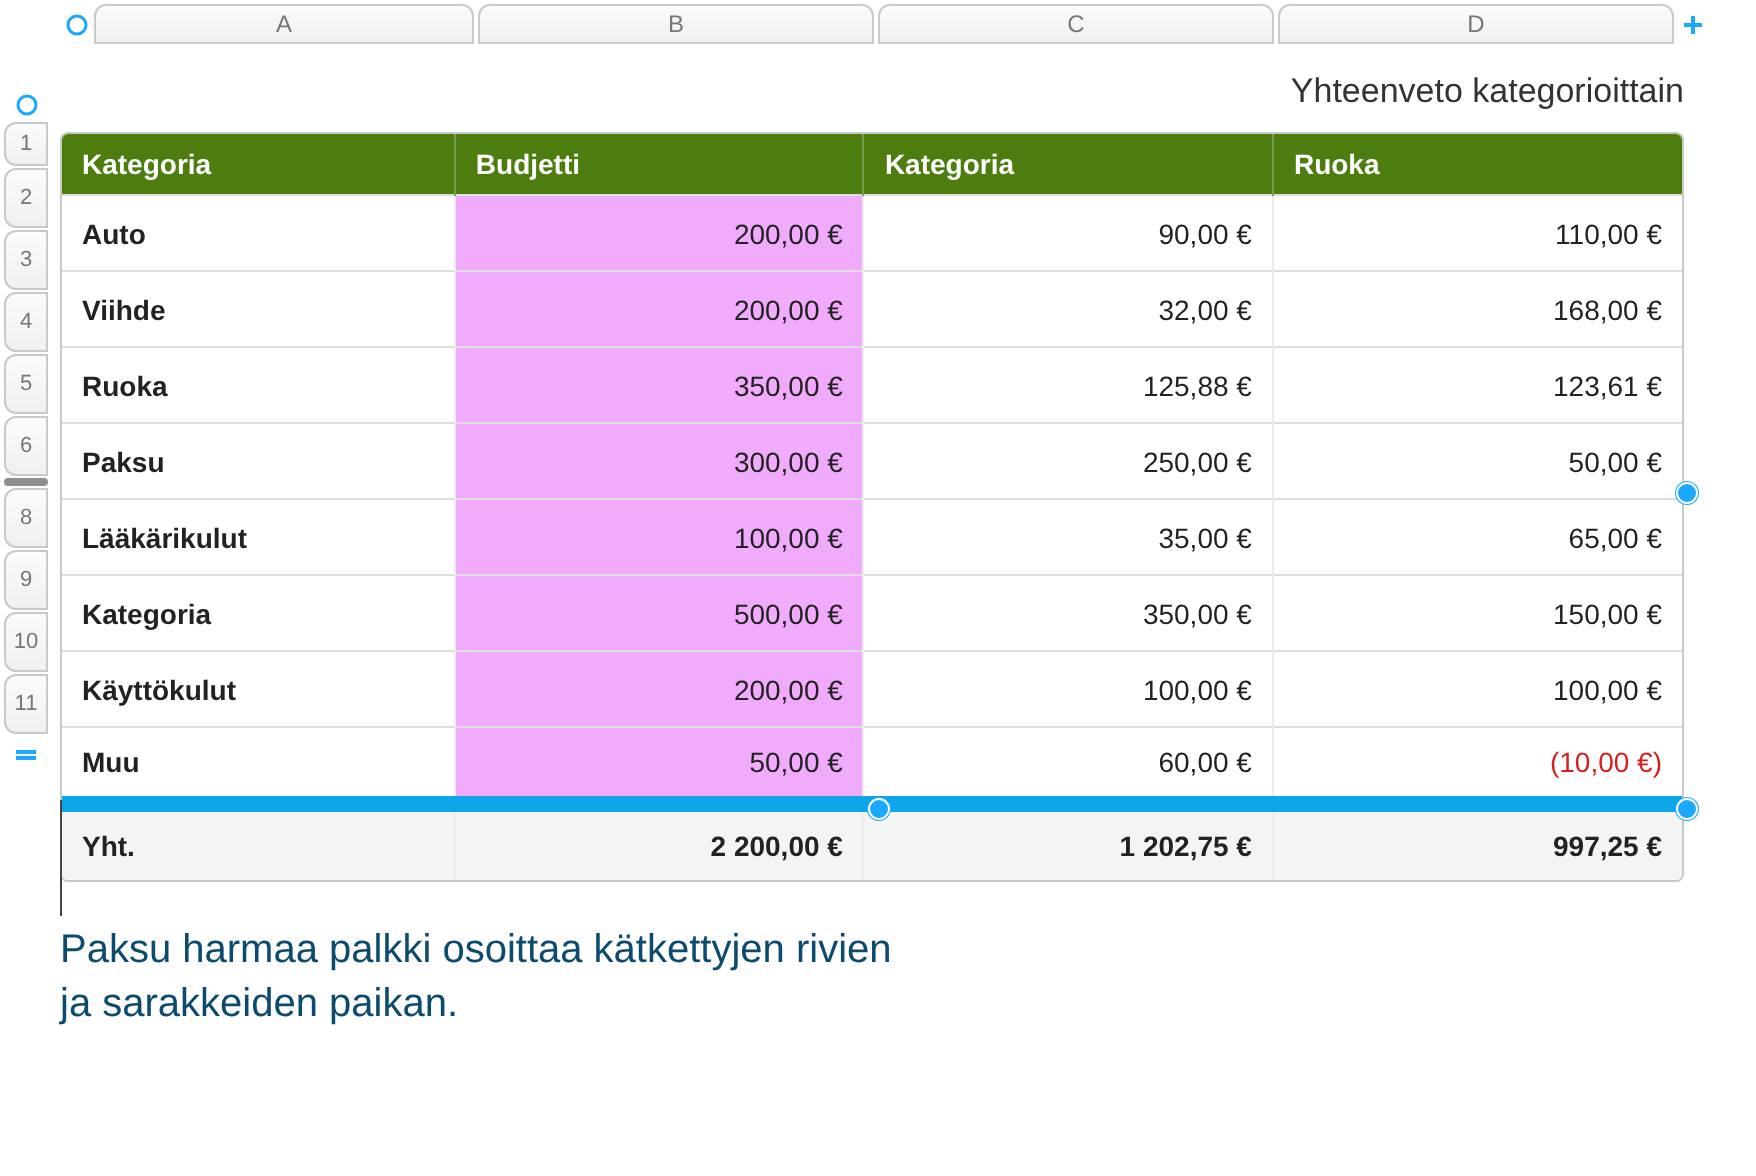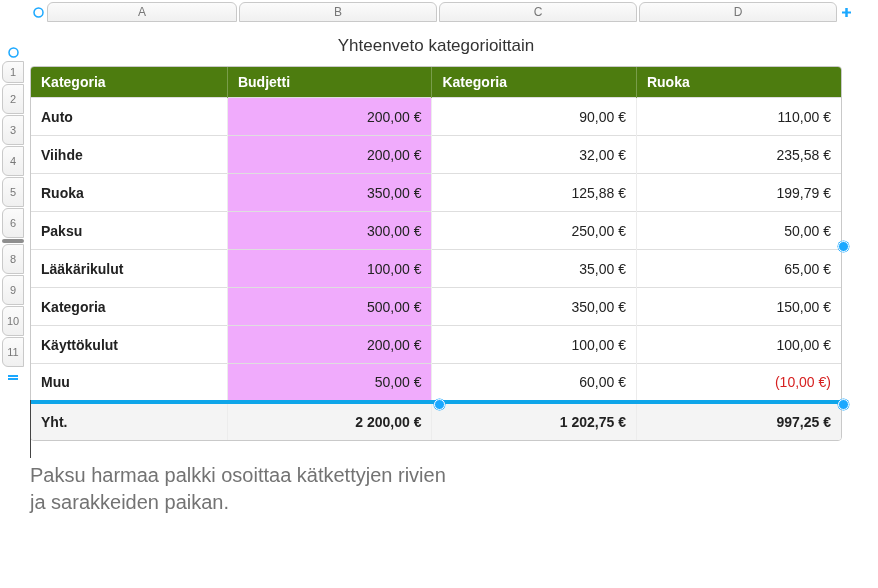--- a/index.html
+++ b/index.html
@@ -88,21 +88,21 @@
     left: 30px;
     width: 812px;
   }
   .table-frame {
     border: 1px solid #c9c9c9;
     border-radius: 4px;
     overflow: hidden;
     background: #fff;
   }
   .table-title {
-    text-align: center;
+    text-align: right;
     font-size: 17px;
     color: #333;
     padding: 8px 0 10px;
     font-weight: 400;
   }
   table {
     border-collapse: collapse;
     width: 100%;
     table-layout: fixed;
   }
@@ -132,21 +132,21 @@
   }
   tbody td:last-child { border-right: none; }
   tbody td.cat { font-weight: 600; }
   tbody td.num { text-align: right; font-weight: 400; }
   tbody td.budget { background: #f0abfc; }
   tbody td.neg { color: #d62020; }
 
   tr.total td {
     background: #f4f4f4;
     font-weight: 700;
-    border-top: 4px solid #0ea5e9;
+    border-top: 8px solid #0ea5e9;
   }
 
   
   .dot {
     position: absolute;
     width: 11px;
     height: 11px;
     background: #1ba8ff;
     border: 1px solid #fff;
     border-radius: 50%;
@@ -160,21 +160,21 @@
     top: 400px;
     width: 1px;
     height: 58px;
     background: #444;
   }
   .caption {
     position: absolute;
     left: 30px;
     top: 462px;
     font-size: 20px;
-    color: #737373;
+    color: #0c4a6e;
     line-height: 1.35;
     max-width: 430px;
   }
 </style>
 </head>
 <body>
 
 <div class="col-headers">
   <div class="col-corner-left">
     <svg width="11" height="11">
@@ -246,27 +246,27 @@
           <tr>
             <td class="cat">Auto</td>
             <td class="num budget">200,00 €</td>
             <td class="num">90,00 €</td>
             <td class="num">110,00 €</td>
           </tr>
           <tr>
             <td class="cat">Viihde</td>
             <td class="num budget">200,00 €</td>
             <td class="num">32,00 €</td>
-            <td class="num">235,58 €</td>
+            <td class="num">168,00 €</td>
           </tr>
           <tr>
             <td class="cat">Ruoka</td>
             <td class="num budget">350,00 €</td>
             <td class="num">125,88 €</td>
-            <td class="num">199,79 €</td>
+            <td class="num">123,61 €</td>
           </tr>
           <tr>
             <td class="cat">Paksu</td>
             <td class="num budget">300,00 €</td>
             <td class="num">250,00 €</td>
             <td class="num">50,00 €</td>
           </tr>
           <tr>
             <td class="cat">Lääkärikulut</td>
             <td class="num budget">100,00 €</td>

